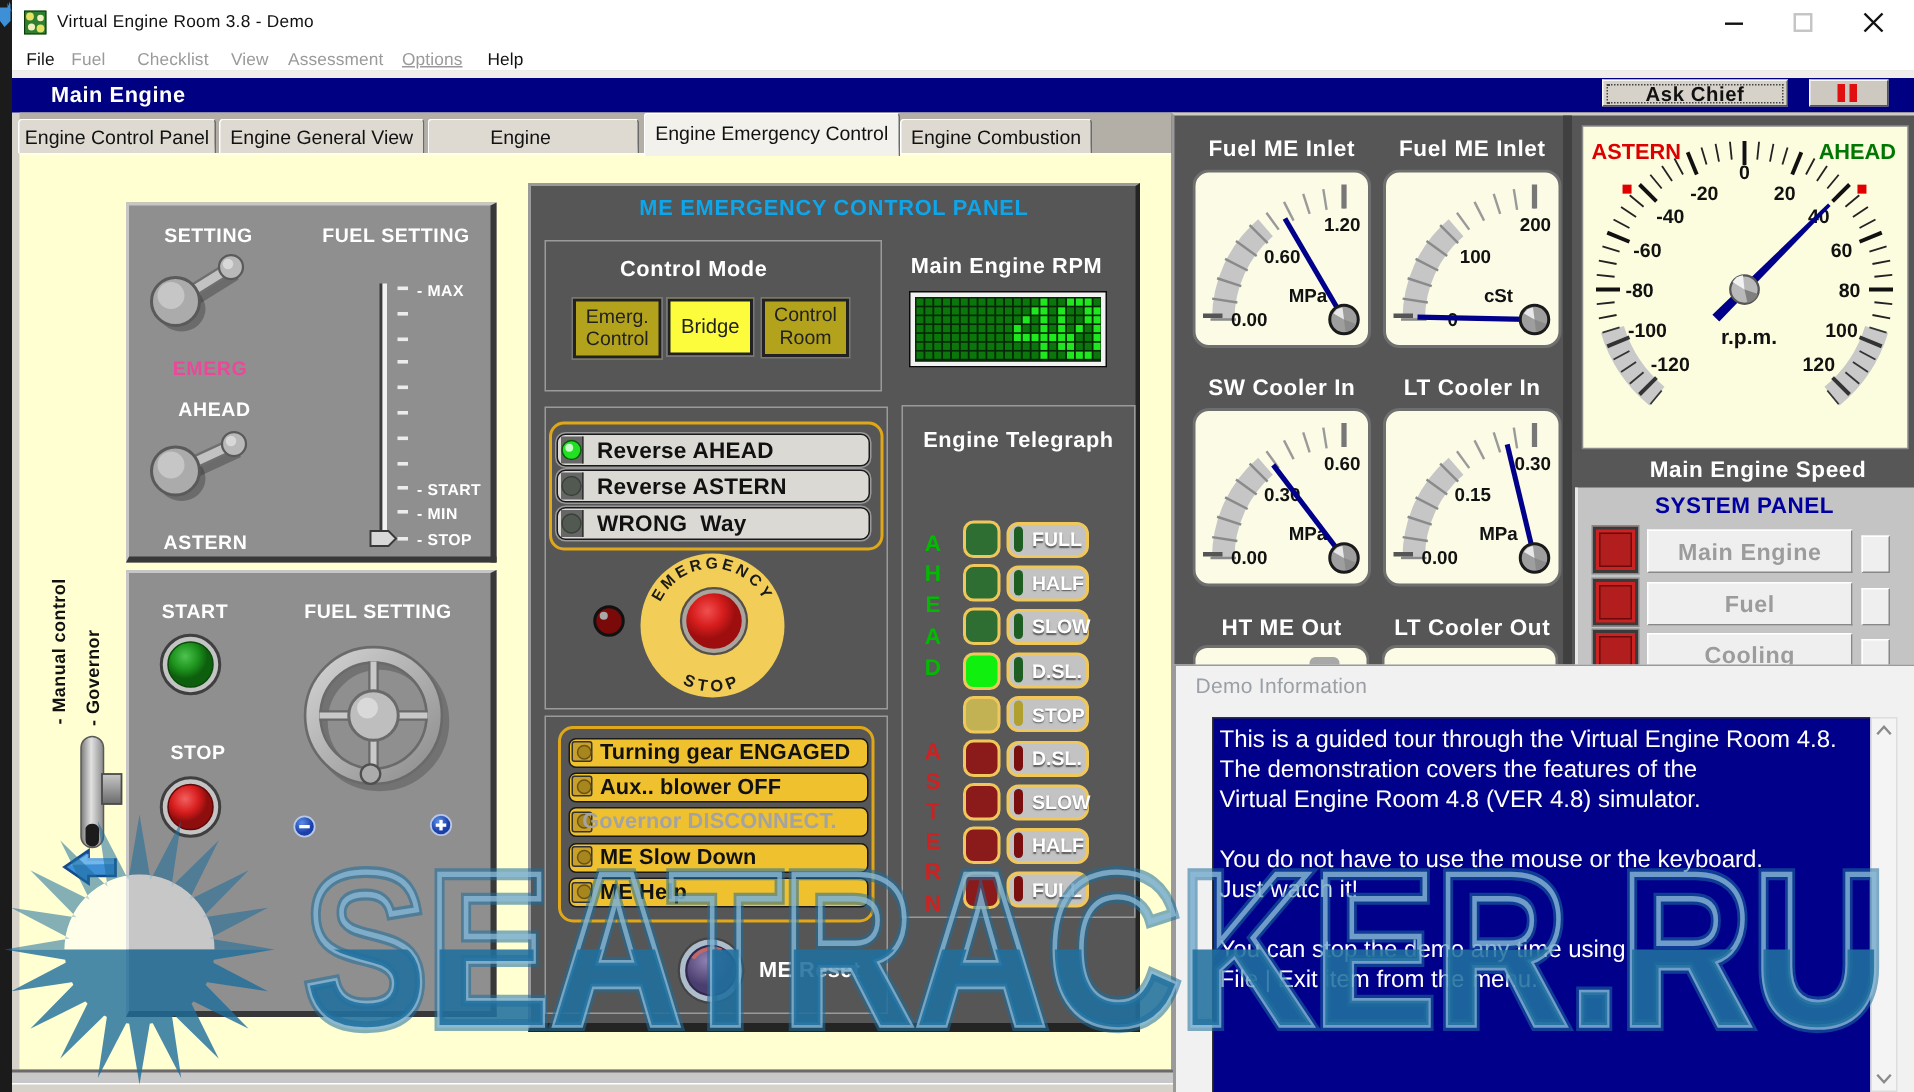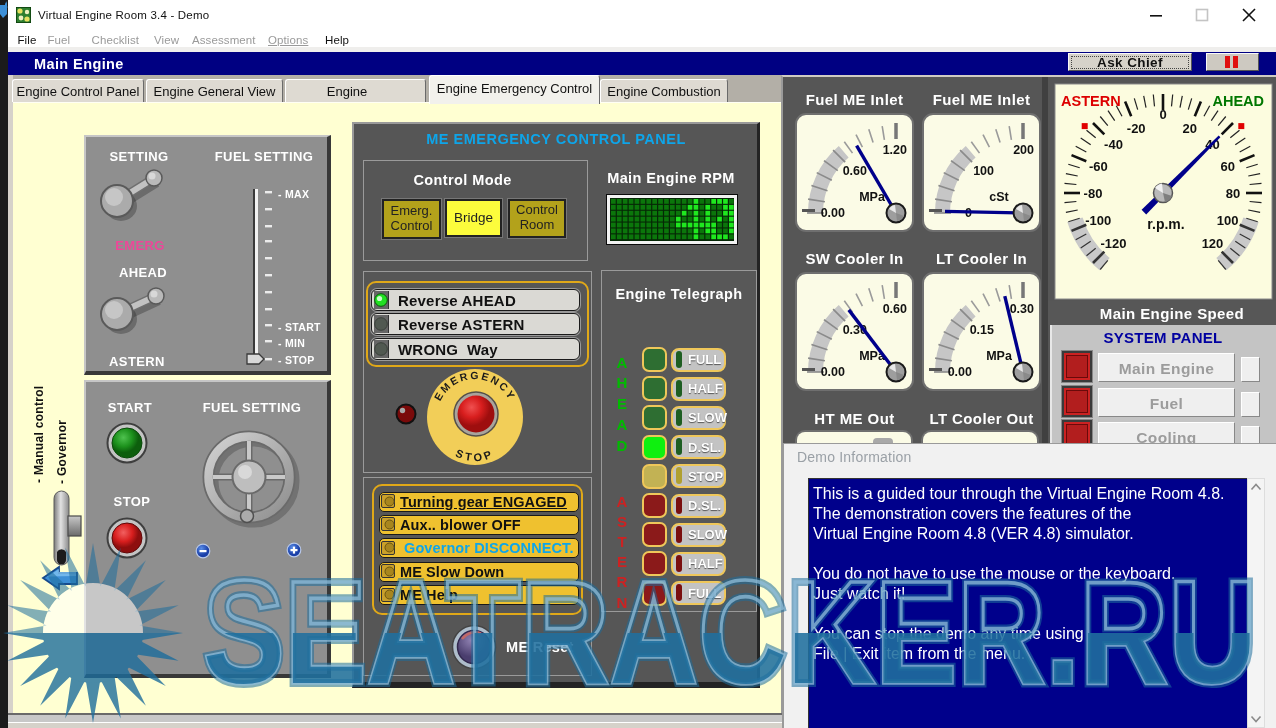--- a/index.html
+++ b/index.html
@@ -8,21 +8,21 @@
     </svg>
 <div style="position:absolute;left:8px;top:0;width:1268px;height:30px;background:#FFFFFF"></div>
 <svg style="position:absolute;left:16px;top:7px" width="15" height="16" viewBox="0 0 15 16">
       <rect width="15" height="16" fill="#2F7F2F"></rect>
       <circle cx="4" cy="4" r="2.6" fill="#E8E060"></circle>
       <circle cx="11" cy="5" r="2.2" fill="#F0F0C0"></circle>
       <circle cx="5" cy="11" r="2.4" fill="#F0F0C0"></circle>
       <circle cx="11" cy="12" r="2.6" fill="#E8E060"></circle>
       <rect width="15" height="16" fill="none" stroke="#0A3A0A" stroke-width="1.5"></rect>
     </svg>
-<div style="position:absolute;left:38px;top:9px;width:400px;text-align:left;font:normal 11.5px 'Liberation Sans';color:#111;letter-spacing:0.2px;">Virtual Engine Room 3.4 - Demo</div>
+<div style="position:absolute;left:38px;top:9px;width:400px;text-align:left;font:normal 11.5px 'Liberation Sans';color:#111;letter-spacing:0.2px;">Virtual Engine Room 3.8 - Demo</div>
 <svg style="position:absolute;left:1140px;top:0" width="136" height="30" viewBox="0 0 136 30">
       <rect x="10" y="15" width="12" height="1.6" fill="#111"></rect>
       <rect x="56.5" y="9.5" width="11" height="11" fill="none" stroke="#C4C4C4" stroke-width="1.6"></rect>
       <line x1="103" y1="9" x2="115" y2="21" stroke="#111" stroke-width="1.6"></line>
       <line x1="115" y1="9" x2="103" y2="21" stroke="#111" stroke-width="1.6"></line>
     </svg>
 <div style="position:absolute;left:8px;top:30px;width:1268px;height:17px;background:#FFFFFF"></div>
 <div style="position:absolute;left:8px;top:47px;width:1268px;height:5px;background:#EFEEEC"></div>
 <div style="position:absolute;left:17.5px;top:34px;width:120px;text-align:left;font:normal 11.5px 'Liberation Sans';color:#111;letter-spacing:0.1px;">File</div>
 <div style="position:absolute;left:47.5px;top:34px;width:120px;text-align:left;font:normal 11.5px 'Liberation Sans';color:#9A9A9A;letter-spacing:0.1px;">Fuel</div>
@@ -362,33 +362,33 @@
       <text font-size="11" font-weight="bold" fill="#1a1a1a" font-family="Liberation Sans" letter-spacing="3"><textPath href="#arcB" startOffset="50%" text-anchor="middle">STOP</textPath></text>
       <circle cx="51" cy="47" r="22" fill="#A9A49C" stroke="#55504a" stroke-width="1.5"></circle>
       <circle cx="51" cy="47" r="18.5" fill="url(#redbtn)"></circle>
     </svg>
 <div style="position:absolute;left:372px;top:484px;width:211px;height:131px;border:2.5px solid #E0A818;border-radius:10px"></div>
 <div style="position:absolute;left:379px;top:491.5px;width:200px;height:20px;background:#EFC12F;border:1.6px solid #1a1a1a;border-radius:5px"></div>
 <div style="position:absolute;left:381px;top:494px;width:14px;height:14px;background:#C9A02A;border:1.3px solid #333;border-radius:2px"></div>
 <svg style="position:absolute;left:384px;top:495.5px" width="11" height="11">
       <circle cx="5.5" cy="5.5" r="4.5" fill="#A8861E" stroke="#6a5512"></circle>
     </svg>
-<div style="position:absolute;left:400px;top:493.5px;width:178px;text-align:left;font:bold 14.5px 'Liberation Sans';color:#111;letter-spacing:0.1px;text-decoration:underline;">Turning gear ENGAGED</div>
+<div style="position:absolute;left:400px;top:493.5px;width:178px;text-align:left;font:bold 14.5px 'Liberation Sans';color:#111;letter-spacing:0.1px;">Turning gear ENGAGED</div>
 <div style="position:absolute;left:379px;top:514.9px;width:200px;height:20px;background:#EFC12F;border:1.6px solid #1a1a1a;border-radius:5px"></div>
 <div style="position:absolute;left:381px;top:517.4px;width:14px;height:14px;background:#C9A02A;border:1.3px solid #333;border-radius:2px"></div>
 <svg style="position:absolute;left:384px;top:518.9px" width="11" height="11">
       <circle cx="5.5" cy="5.5" r="4.5" fill="#A8861E" stroke="#6a5512"></circle>
     </svg>
 <div style="position:absolute;left:400px;top:516.9px;width:178px;text-align:left;font:bold 14.5px 'Liberation Sans';color:#111;letter-spacing:0.1px;">Aux.. blower OFF</div>
 <div style="position:absolute;left:379px;top:538.3px;width:200px;height:20px;background:#EFC12F;border:1.6px solid #1a1a1a;border-radius:5px"></div>
 <div style="position:absolute;left:381px;top:540.8px;width:14px;height:14px;background:#C9A02A;border:1.3px solid #333;border-radius:2px"></div>
 <svg style="position:absolute;left:384px;top:542.3px" width="11" height="11">
       <circle cx="5.5" cy="5.5" r="4.5" fill="#A8861E" stroke="#6a5512"></circle>
     </svg>
-<div style="position:absolute;left:404px;top:540.3px;width:178px;text-align:left;font:bold 14.5px 'Liberation Sans';color:#0ea5e9;letter-spacing:0.1px;">Governor DISCONNECT.</div>
+<div style="position:absolute;left:384px;top:540.3px;width:178px;text-align:center;font:bold 14.5px 'Liberation Sans';color:#a3a3a3;letter-spacing:0.1px;">Governor DISCONNECT.</div>
 <div style="position:absolute;left:379px;top:561.7px;width:200px;height:20px;background:#EFC12F;border:1.6px solid #1a1a1a;border-radius:5px"></div>
 <div style="position:absolute;left:381px;top:564.2px;width:14px;height:14px;background:#C9A02A;border:1.3px solid #333;border-radius:2px"></div>
 <svg style="position:absolute;left:384px;top:565.7px" width="11" height="11">
       <circle cx="5.5" cy="5.5" r="4.5" fill="#A8861E" stroke="#6a5512"></circle>
     </svg>
 <div style="position:absolute;left:400px;top:563.7px;width:178px;text-align:left;font:bold 14.5px 'Liberation Sans';color:#111;letter-spacing:0.1px;">ME Slow Down</div>
 <div style="position:absolute;left:379px;top:585.1px;width:200px;height:20px;background:#EFC12F;border:1.6px solid #1a1a1a;border-radius:5px"></div>
 <div style="position:absolute;left:381px;top:587.6px;width:14px;height:14px;background:#C9A02A;border:1.3px solid #333;border-radius:2px"></div>
 <svg style="position:absolute;left:384px;top:589.1px" width="11" height="11">
       <circle cx="5.5" cy="5.5" r="4.5" fill="#A8861E" stroke="#6a5512"></circle>

